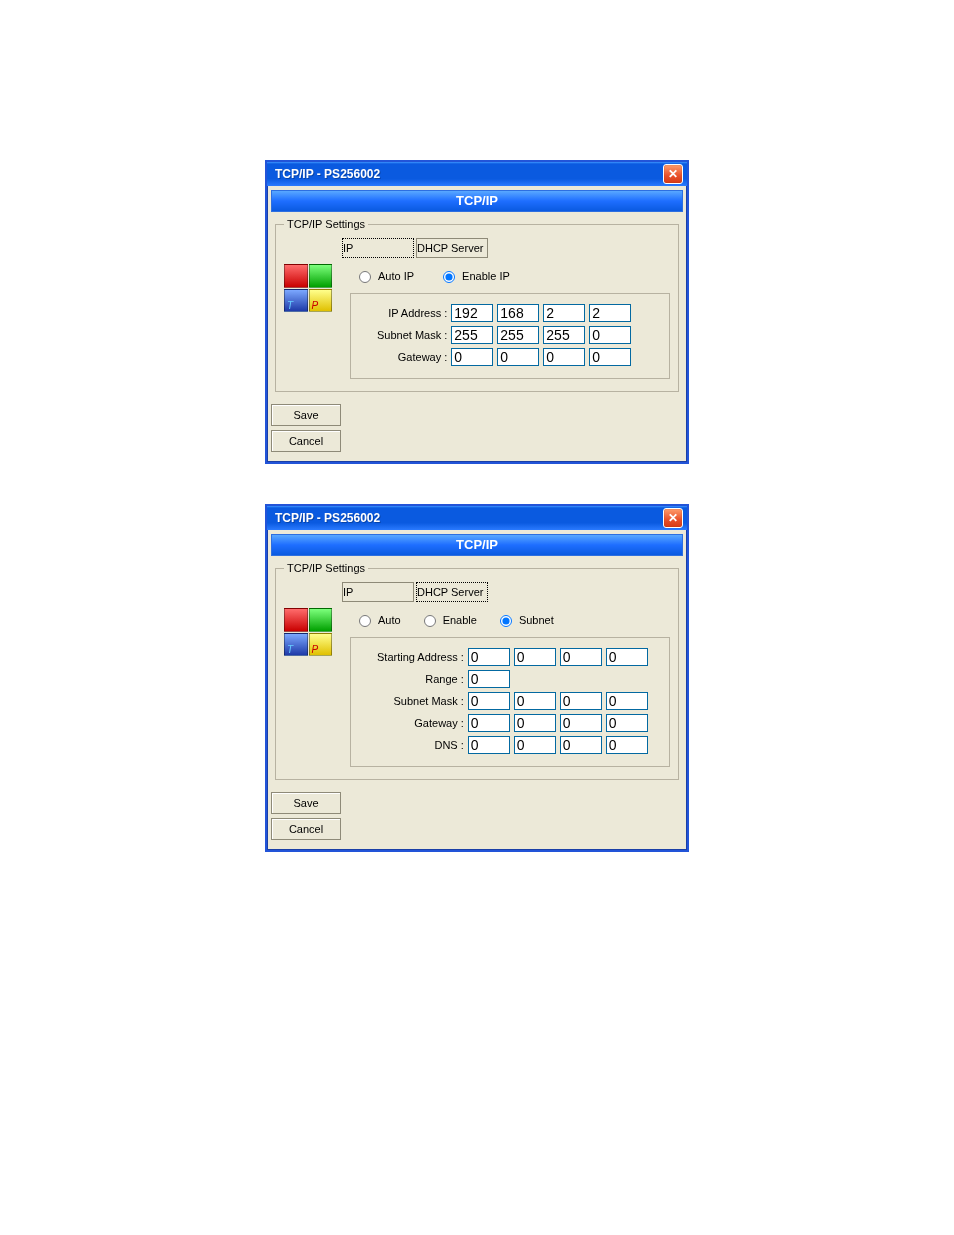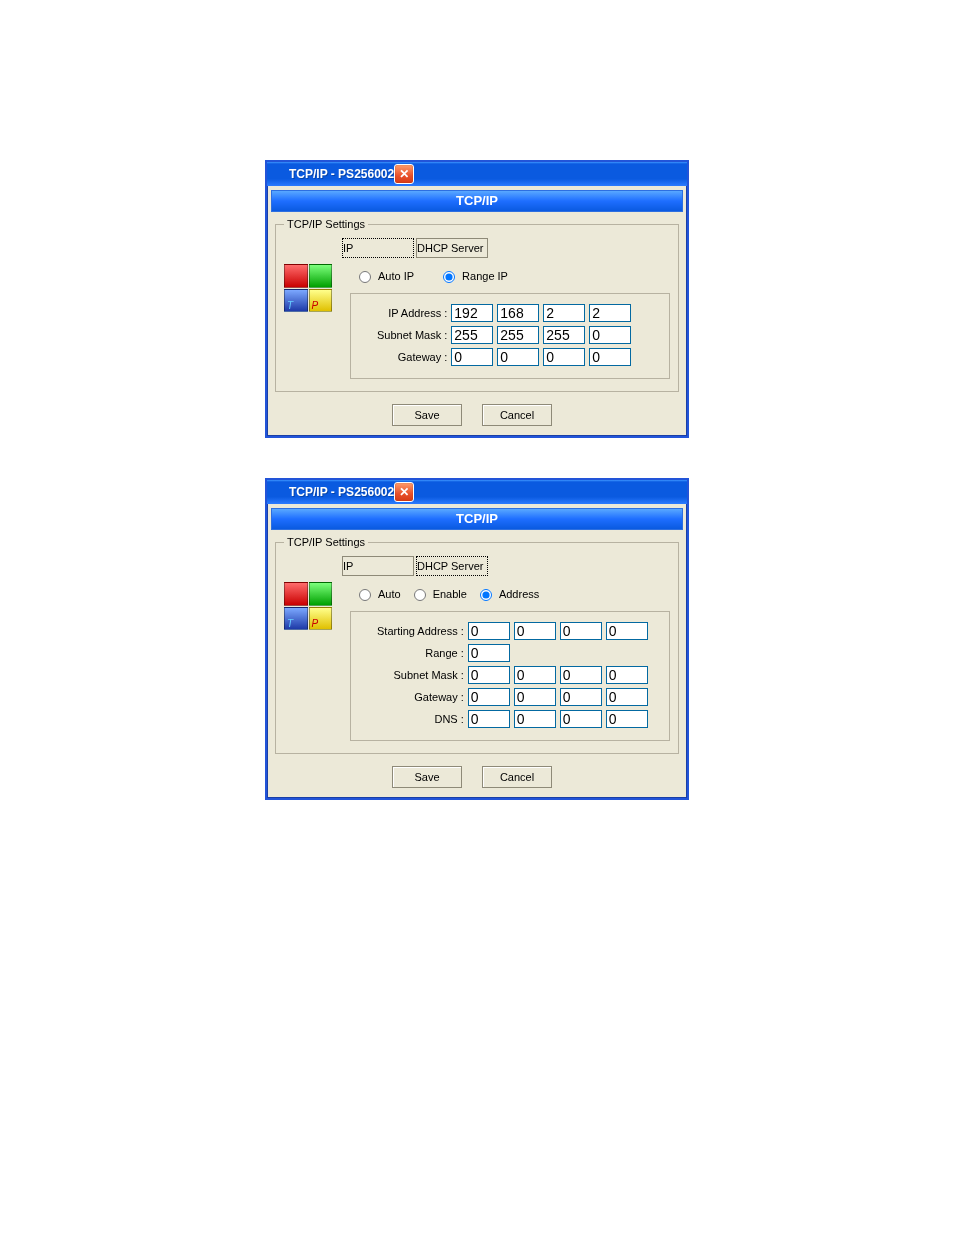--- a/index.html
+++ b/index.html
@@ -21,21 +21,22 @@
     width: 420px;
     border: 2px solid #2254d8;
     background: #ece9d8;
     box-shadow: 0 0 0 1px #1a3fa6 inset;
   }
   .titlebar {
     height: 24px;
     background: linear-gradient(to bottom, #3d95ff 0%, #0a5ae0 8%, #0a5ae0 70%, #2a7aff 100%);
     display: flex;
     align-items: center;
-    padding: 0 4px 0 22px;
+    justify-content: space-between;
+    padding: 0 4px 0 8px;
     color: #fff;
     font-weight: bold;
     font-size: 12px;
   }
   .titlebar-text { text-shadow: 1px 1px 0 rgba(0,0,0,.25); }
   .closebtn {
     width: 18px; height: 18px;
     background: linear-gradient(to bottom, #ff9c6b, #e8502a 60%, #d63a15);
     border: 1px solid #fff;
     border-radius: 3px;
@@ -108,44 +109,45 @@
     border: 1px dotted #000;
   }
   .tab + .tab { margin-left: 2px; }
   .radio-row {
     display: flex;
     align-items: center;
     gap: 24px;
     margin: 6px 0 10px 12px;
     font-size: 11px;
   }
-  .radio-row.three { gap: 8px; }
+  .radio-row.three { gap: 18px; }
   .radio-item { display:flex; align-items:center; gap:4px; }
   .radio-item input { width:12px; height:12px; }
   fieldset.inner-box {
     border: 1px solid #b7b2a1;
     padding: 8px 10px 10px 24px;
     margin: 0 0 0 8px;
   }
   table.form-grid { border-collapse: collapse; font-size: 11px; }
   table.form-grid td { padding: 2px 2px; vertical-align: middle; }
   td.lbl { text-align: right; white-space: nowrap; padding-right:6px;}
   input.octet {
     width: 36px; height:16px;
     font-size: 14px;
     border: 1px solid #0369a1;
     background: #fff;
     padding: 0 2px;
     box-sizing: content-box;
   }
   .button-row {
     display: flex;
-    justify-content: center;
-    gap: 20px;
+    justify-content: flex-end;
+    gap: 4px;
     padding: 8px 10px 4px 0;
+    flex-direction: column;
   }
   button.winbtn {
     width: 70px; height: 22px;
     border: 1px solid #8e8a78;
     background: #ece9d8;
     font-size: 11px;
     cursor: pointer;
     box-shadow: 1px 1px 0 #fff inset;
   }
 </style>
@@ -175,21 +177,21 @@
               <div class="tab selected">IP</div>
               <div class="tab">DHCP Server</div>
             </div>
             <div class="radio-row">
               <label class="radio-item">
                 <input type="radio" name="d1ip" style="">
                 <span>Auto IP</span>
               </label>
               <label class="radio-item">
                 <input type="radio" name="d1ip" checked="" style="">
-                <span>Range IP</span>
+                <span>Enable IP</span>
               </label>
             </div>
             <fieldset class="inner-box">
               <table class="form-grid">
                 <tbody>
                     <tr>
                   <td class="lbl">IP Address :</td>
                   <td><input class="octet" value="192" style=""></td>
                   <td><input class="octet" value="168" style=""></td>
                   <td><input class="octet" value="2" style=""></td>
@@ -247,21 +249,21 @@
               <label class="radio-item">
                 <input type="radio" name="d2mode" style="">
                 <span>Auto</span>
               </label>
               <label class="radio-item">
                 <input type="radio" name="d2mode" style="">
                 <span>Enable</span>
               </label>
               <label class="radio-item">
                 <input type="radio" name="d2mode" checked="" style="">
-                <span>Address</span>
+                <span>Subnet</span>
               </label>
             </div>
             <fieldset class="inner-box">
               <table class="form-grid">
                 <tbody>
                     <tr>
                   <td class="lbl">Starting Address :</td>
                   <td><input class="octet" value="0" style=""></td>
                   <td><input class="octet" value="0" style=""></td>
                   <td><input class="octet" value="0" style=""></td>

